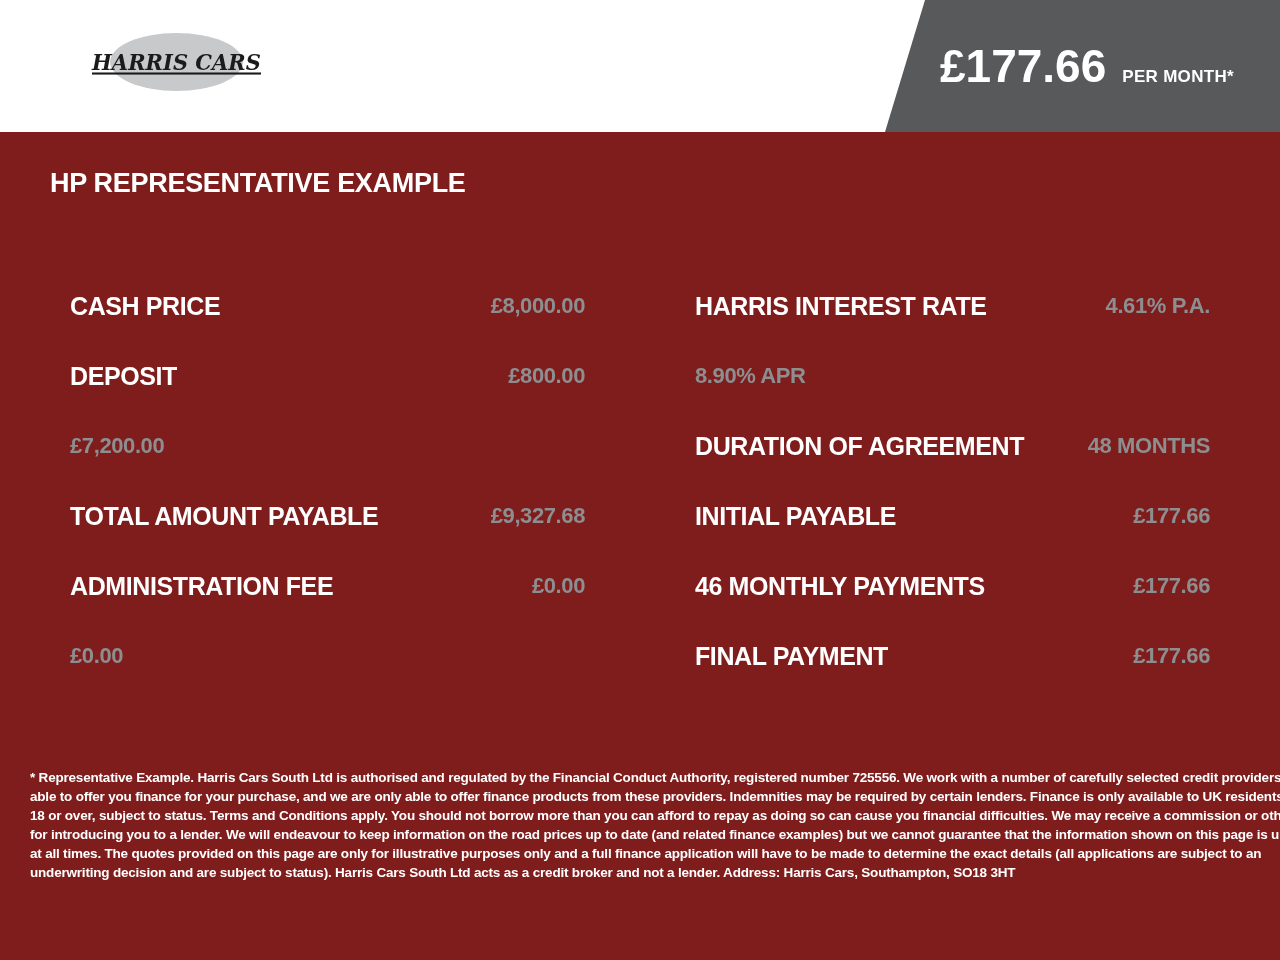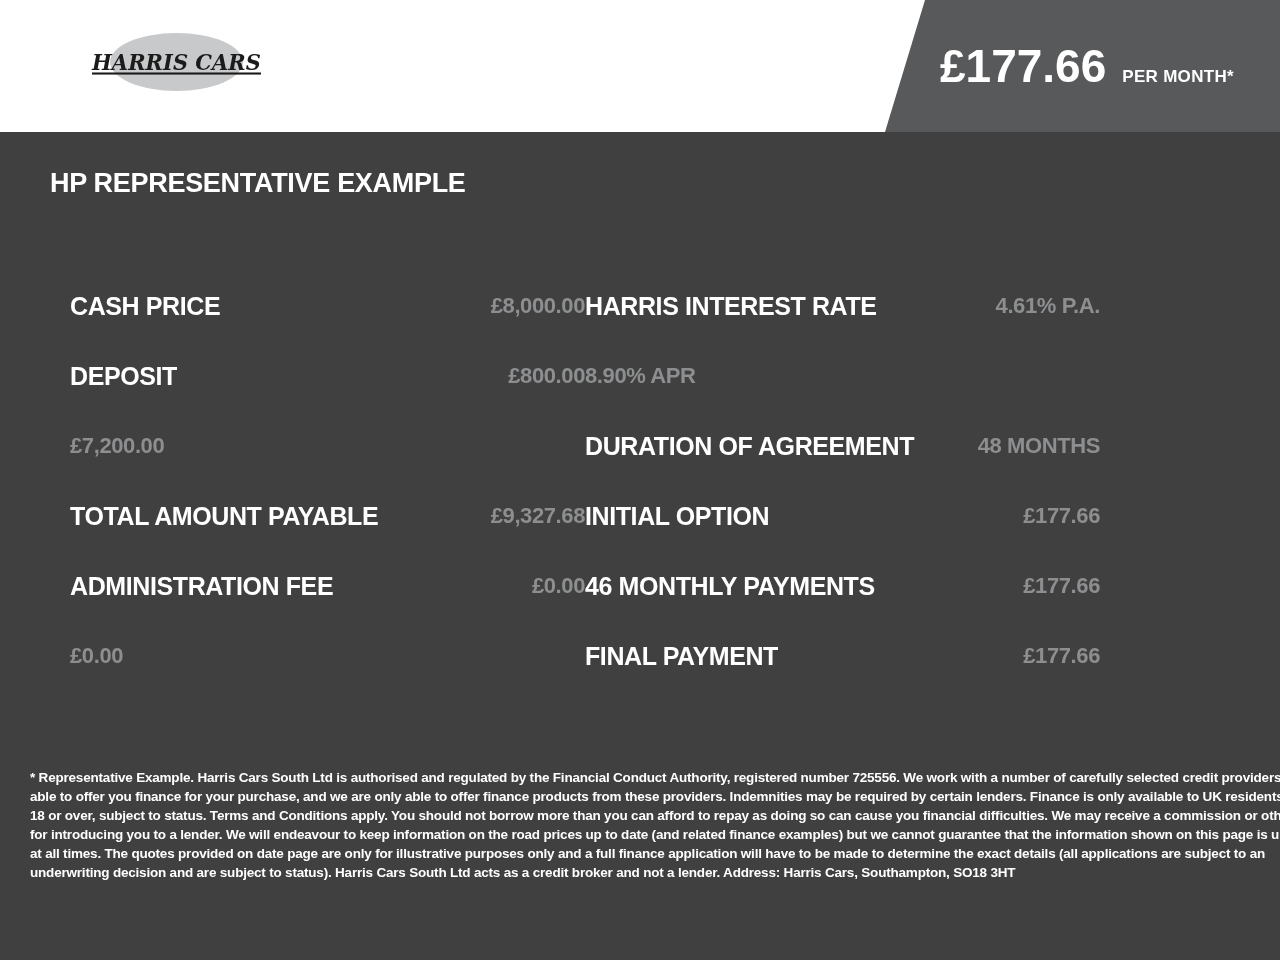--- a/index.html
+++ b/index.html
@@ -1,21 +1,21 @@
 <!DOCTYPE html>
 <html><head>
 <meta charset="utf-8">
 <style>
   * { margin: 0; padding: 0; box-sizing: border-box; }
   html, body { background: #222; }
   .page {
     position: relative;
     width: 1280px;
     height: 960px;
-    background: #404040;
+    background: #7f1d1d;
     overflow: hidden;
     font-family: "Liberation Sans", sans-serif;
     margin: 0 auto;
   }
 
   
   .header {
     position: absolute;
     top: 0; left: 0;
     width: 1280px;
@@ -89,20 +89,21 @@
     letter-spacing: -0.3px;
     margin-left: 20px;
   }
 
   .finance-table {
     position: absolute;
     left: 70px;
     top: 271px;
     width: 1140px;
     display: flex;
+    justify-content: space-between;
   }
   .finance-col {
     width: 515px;
   }
   .finance-row {
     height: 70px;
     display: flex;
     justify-content: space-between;
     align-items: center;
   }
@@ -189,37 +190,37 @@
         <span class="finance-value">4.61% P.A.</span>
       </div>
       <div class="finance-row">
         <span class="finance-value">8.90% APR</span>
       </div>
       <div class="finance-row">
         <span class="finance-label">DURATION OF AGREEMENT</span>
         <span class="finance-value">48 MONTHS</span>
       </div>
       <div class="finance-row">
-        <span class="finance-label">INITIAL OPTION</span>
+        <span class="finance-label">INITIAL PAYABLE</span>
         <span class="finance-value">£177.66</span>
       </div>
       <div class="finance-row">
         <span class="finance-label">46 MONTHLY PAYMENTS</span>
         <span class="finance-value">£177.66</span>
       </div>
       <div class="finance-row">
         <span class="finance-label">FINAL PAYMENT</span>
         <span class="finance-value">£177.66</span>
       </div>
     </div>
 
   </div>
 
   <div class="disclaimer">
     <div class="disclaimer-line">* Representative Example. Harris Cars South Ltd is authorised and regulated by the Financial Conduct Authority, registered number 725556. We work with a number of carefully selected credit providers who may be</div>
     <div class="disclaimer-line">able to offer you finance for your purchase, and we are only able to offer finance products from these providers. Indemnities may be required by certain lenders. Finance is only available to UK residents, aged</div>
     <div class="disclaimer-line">18 or over, subject to status. Terms and Conditions apply. You should not borrow more than you can afford to repay as doing so can cause you financial difficulties. We may receive a commission or other benefits</div>
     <div class="disclaimer-line">for introducing you to a lender. We will endeavour to keep information on the road prices up to date (and related finance examples) but we cannot guarantee that the information shown on this page is up to date</div>
-    <div class="disclaimer-line">at all times. The quotes provided on date page are only for illustrative purposes only and a full finance application will have to be made to determine the exact details (all applications are subject to an</div>
+    <div class="disclaimer-line">at all times. The quotes provided on this page are only for illustrative purposes only and a full finance application will have to be made to determine the exact details (all applications are subject to an</div>
     <div class="disclaimer-line">underwriting decision and are subject to status). Harris Cars South Ltd acts as a credit broker and not a lender. Address: Harris Cars, Southampton, SO18 3HT</div>
   </div>
 
 </div>
 
 </body></html>

